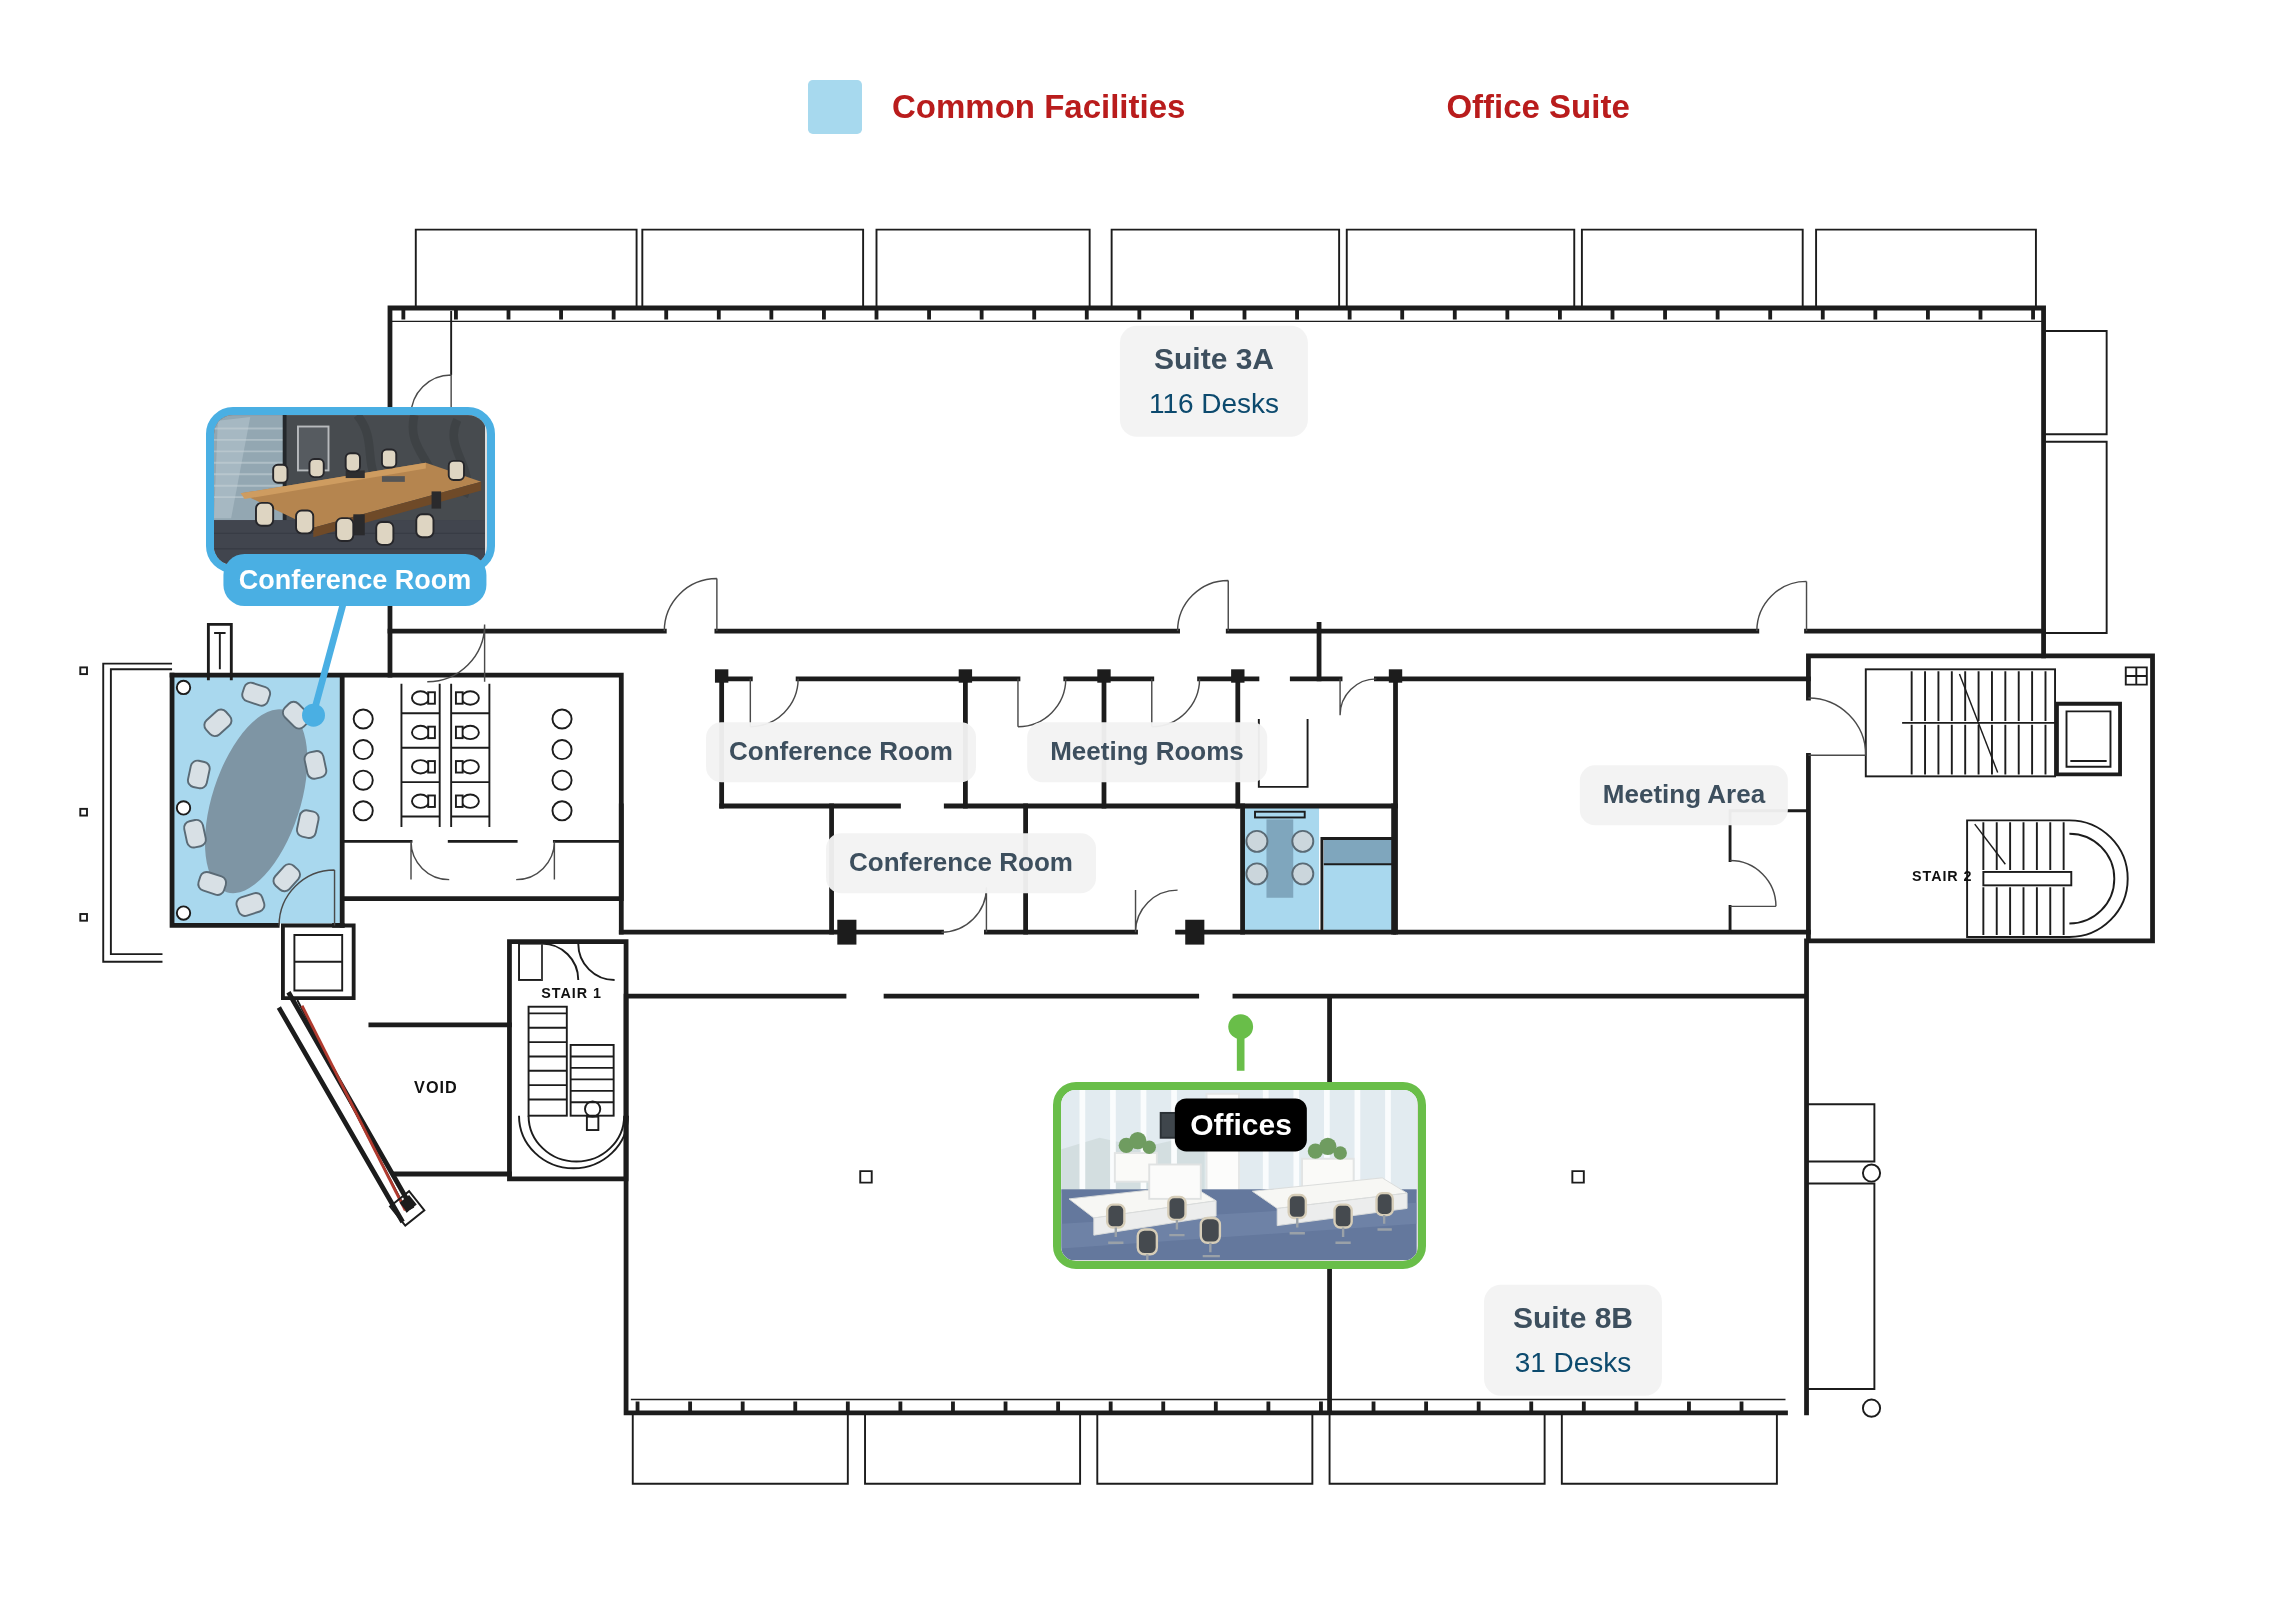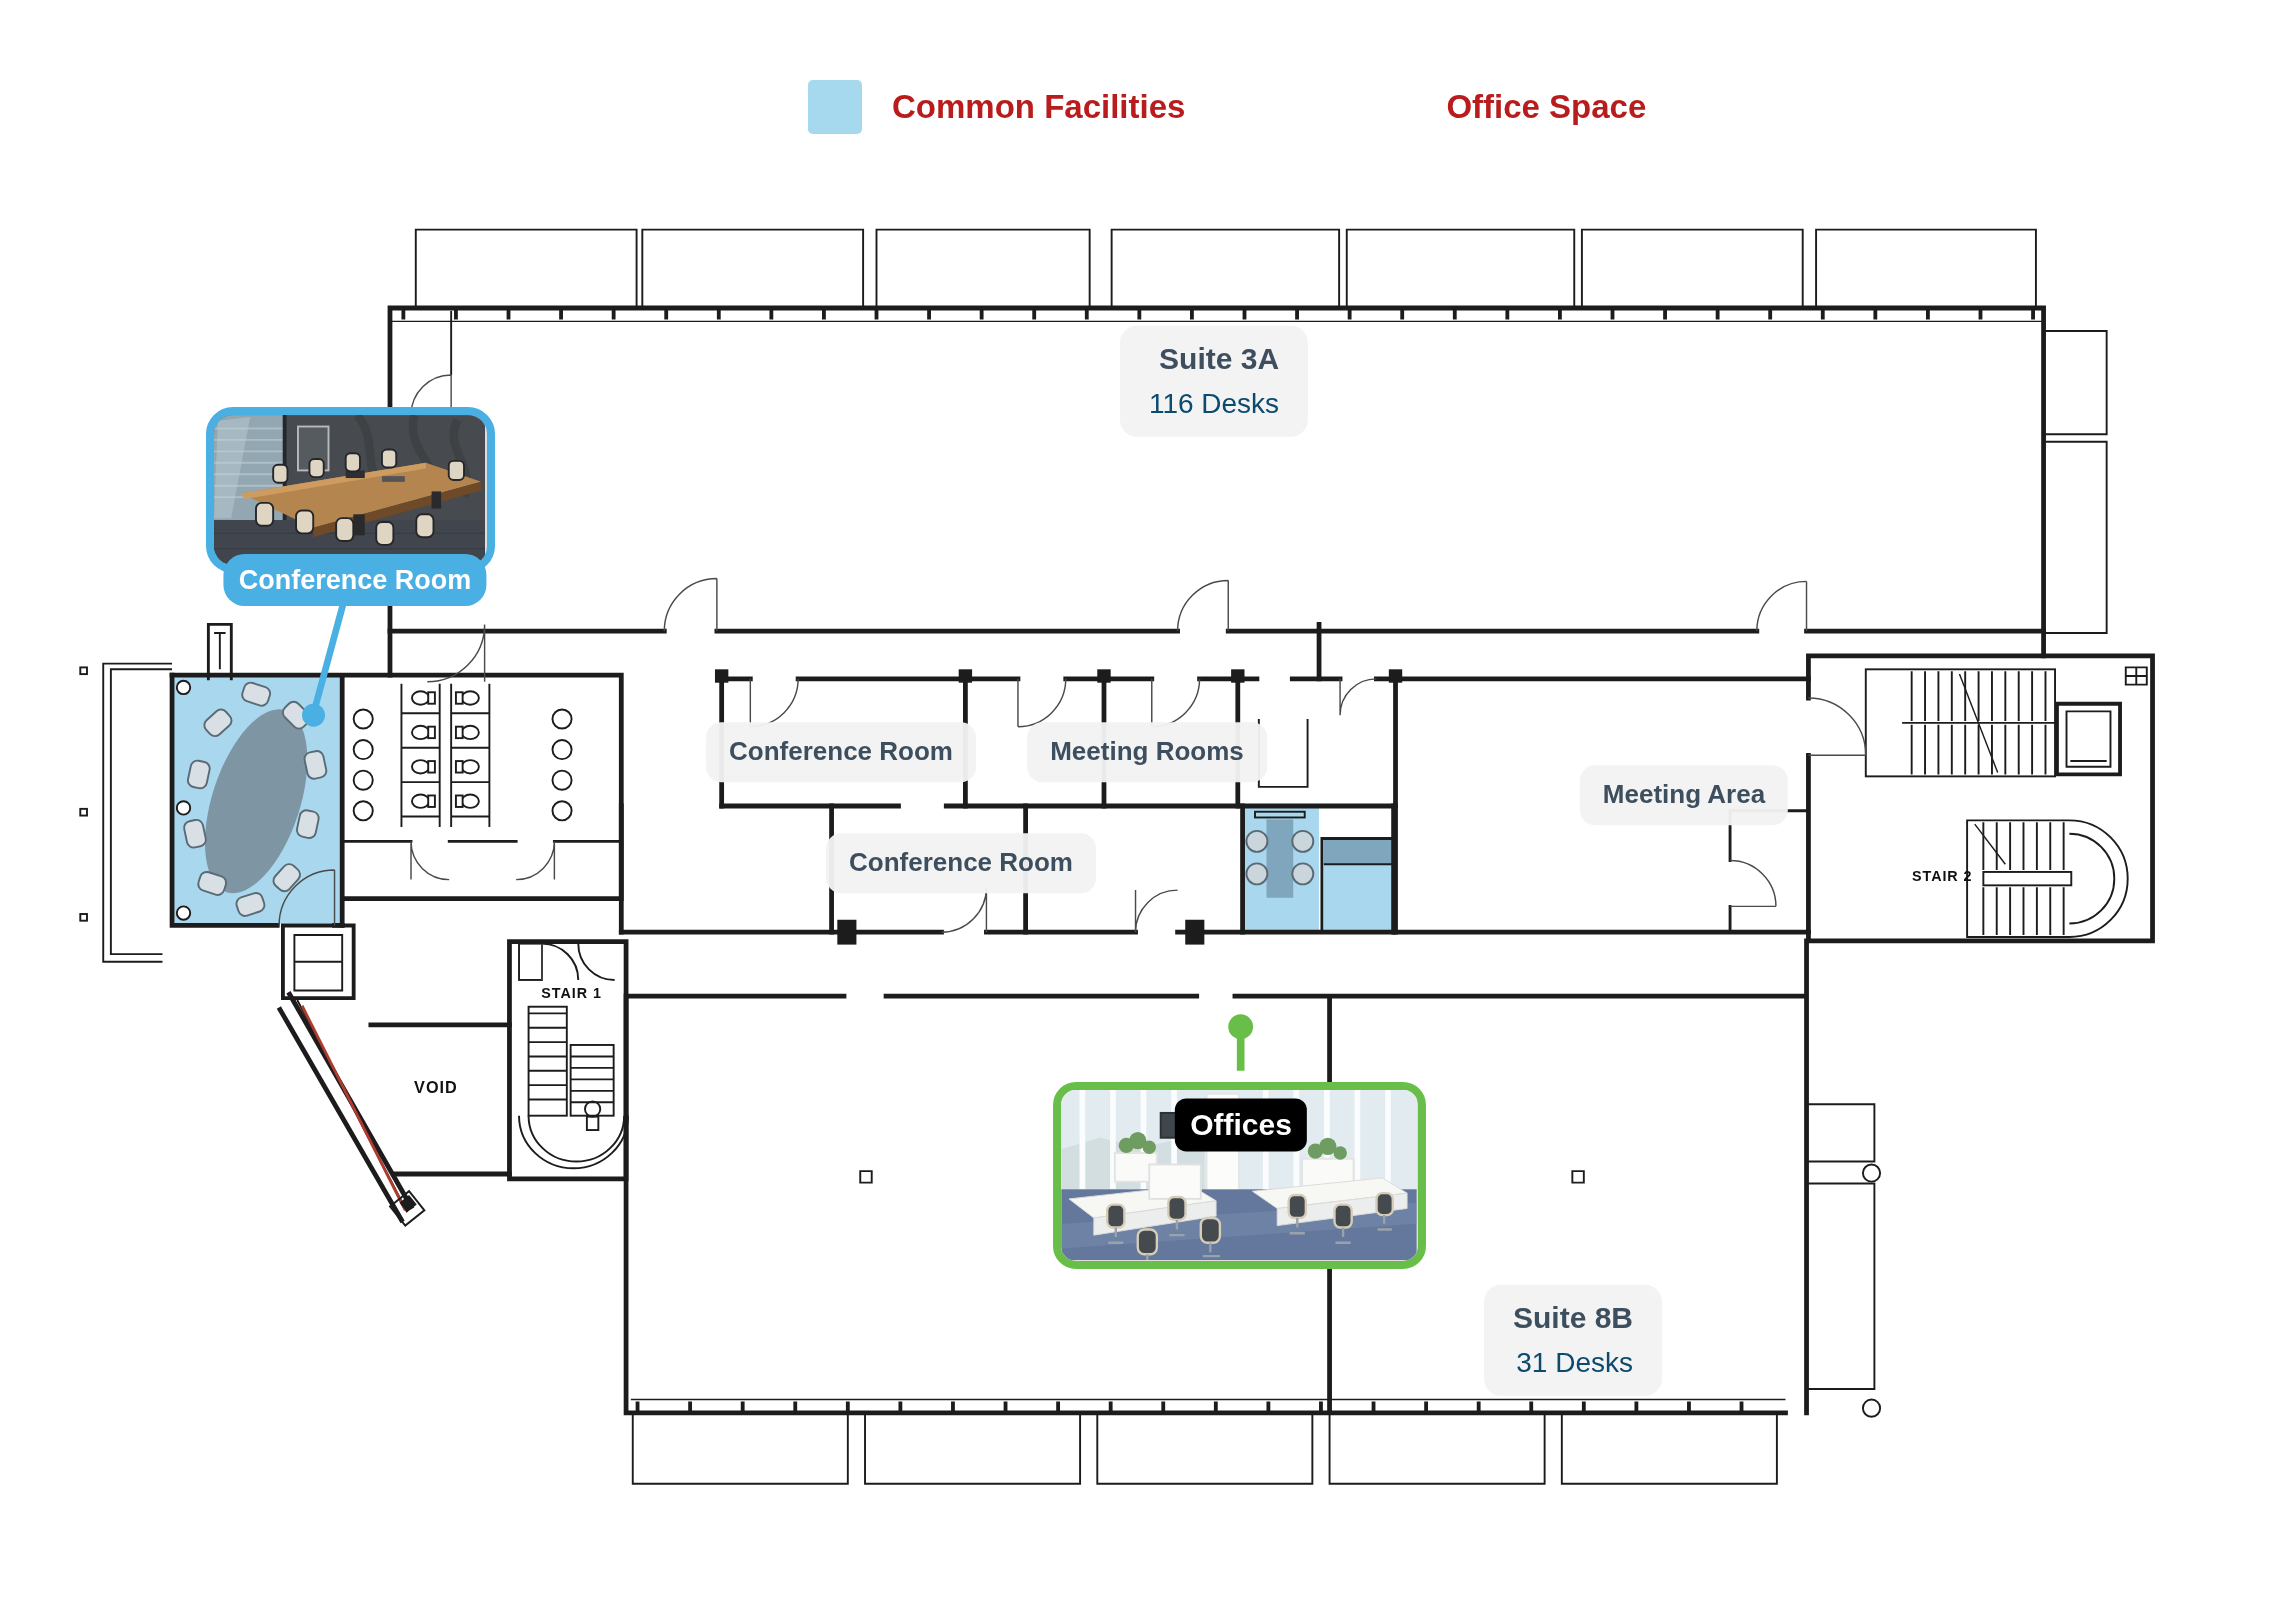--- a/index.html
+++ b/index.html
@@ -7,21 +7,21 @@
          font-family:"Liberation Sans",sans-serif;}
   #plan-svg{position:absolute;left:0;top:0;}
   .abs{position:absolute;}
   
   .legend-swatch{width:54px;height:54px;border-radius:4.8px;}
   .legend-label{font:700 33px "Liberation Sans",sans-serif;color:#b91c1c;line-height:54px;white-space:nowrap;}
   
   .pill{position:absolute;transform:translate(-50%,-50%);background:rgba(242,242,243,0.96);
         border-radius:15.3px;color:#3D4F5E;font:700 26px "Liberation Sans",sans-serif;
         padding:14.3px 23px;white-space:nowrap;text-align:center;}
-  .suite-pill{padding:16.3px 29px;border-radius:17px;text-align:right;}
+  .suite-pill{padding:16.3px 29px;border-radius:17px;}
   .suite-name{font:700 30px "Liberation Sans",sans-serif;color:#3D4F5E;}
   .suite-desks{font:400 28px "Liberation Sans",sans-serif;color:#0c4a6e;margin-top:12px;}
   
   .photo-box{position:absolute;box-sizing:border-box;border-style:solid;overflow:hidden;background:#dddddd;}
   .photo-box svg{display:block;}
   .callout-pill{position:absolute;transform:translate(-50%,-50%);color:#ffffff;white-space:nowrap;
                 font:700 27px "Liberation Sans",sans-serif;text-align:center;}
   .blue-pill{background:#4AAFE3;border-radius:21px;padding:10.5px 15.3px;min-width:203px;}
   .green-pill{background:#000000;border-radius:11.5px;padding:9.6px 15.3px;min-width:96px;
               font:700 30px "Liberation Sans",sans-serif;margin-top:35px;}
@@ -269,21 +269,21 @@
       <rect x="1294" y="1074" width="8" height="46" fill="#69BE49"></rect>
       <circle cx="1298" cy="1074" r="13" fill="#69BE49"></circle>
     </g>
   </svg>
 
   <div class="abs" style="left:808px;top:80px;">
     <div style="display:flex;align-items:center;">
       <div class="legend-swatch" style="background:#A7D9EE;"></div>
       <div class="legend-label" style="margin-left:30px;">Common Facilities</div>
       <div class="legend-swatch" style="background:#FFFFFF;margin-left:177px;"></div>
-      <div class="legend-label" style="margin-left:30px;">Office Space</div>
+      <div class="legend-label" style="margin-left:30px;">Office Suite</div>
     </div>
   </div>
 
   <div class="pill suite-pill" style="left:1214px;top:381px;">
     <div class="suite-name">Suite 3A</div>
     <div class="suite-desks">116 Desks</div>
   </div>
 
   <div class="pill" style="left:841px;top:752px;">Conference Room</div>
 

